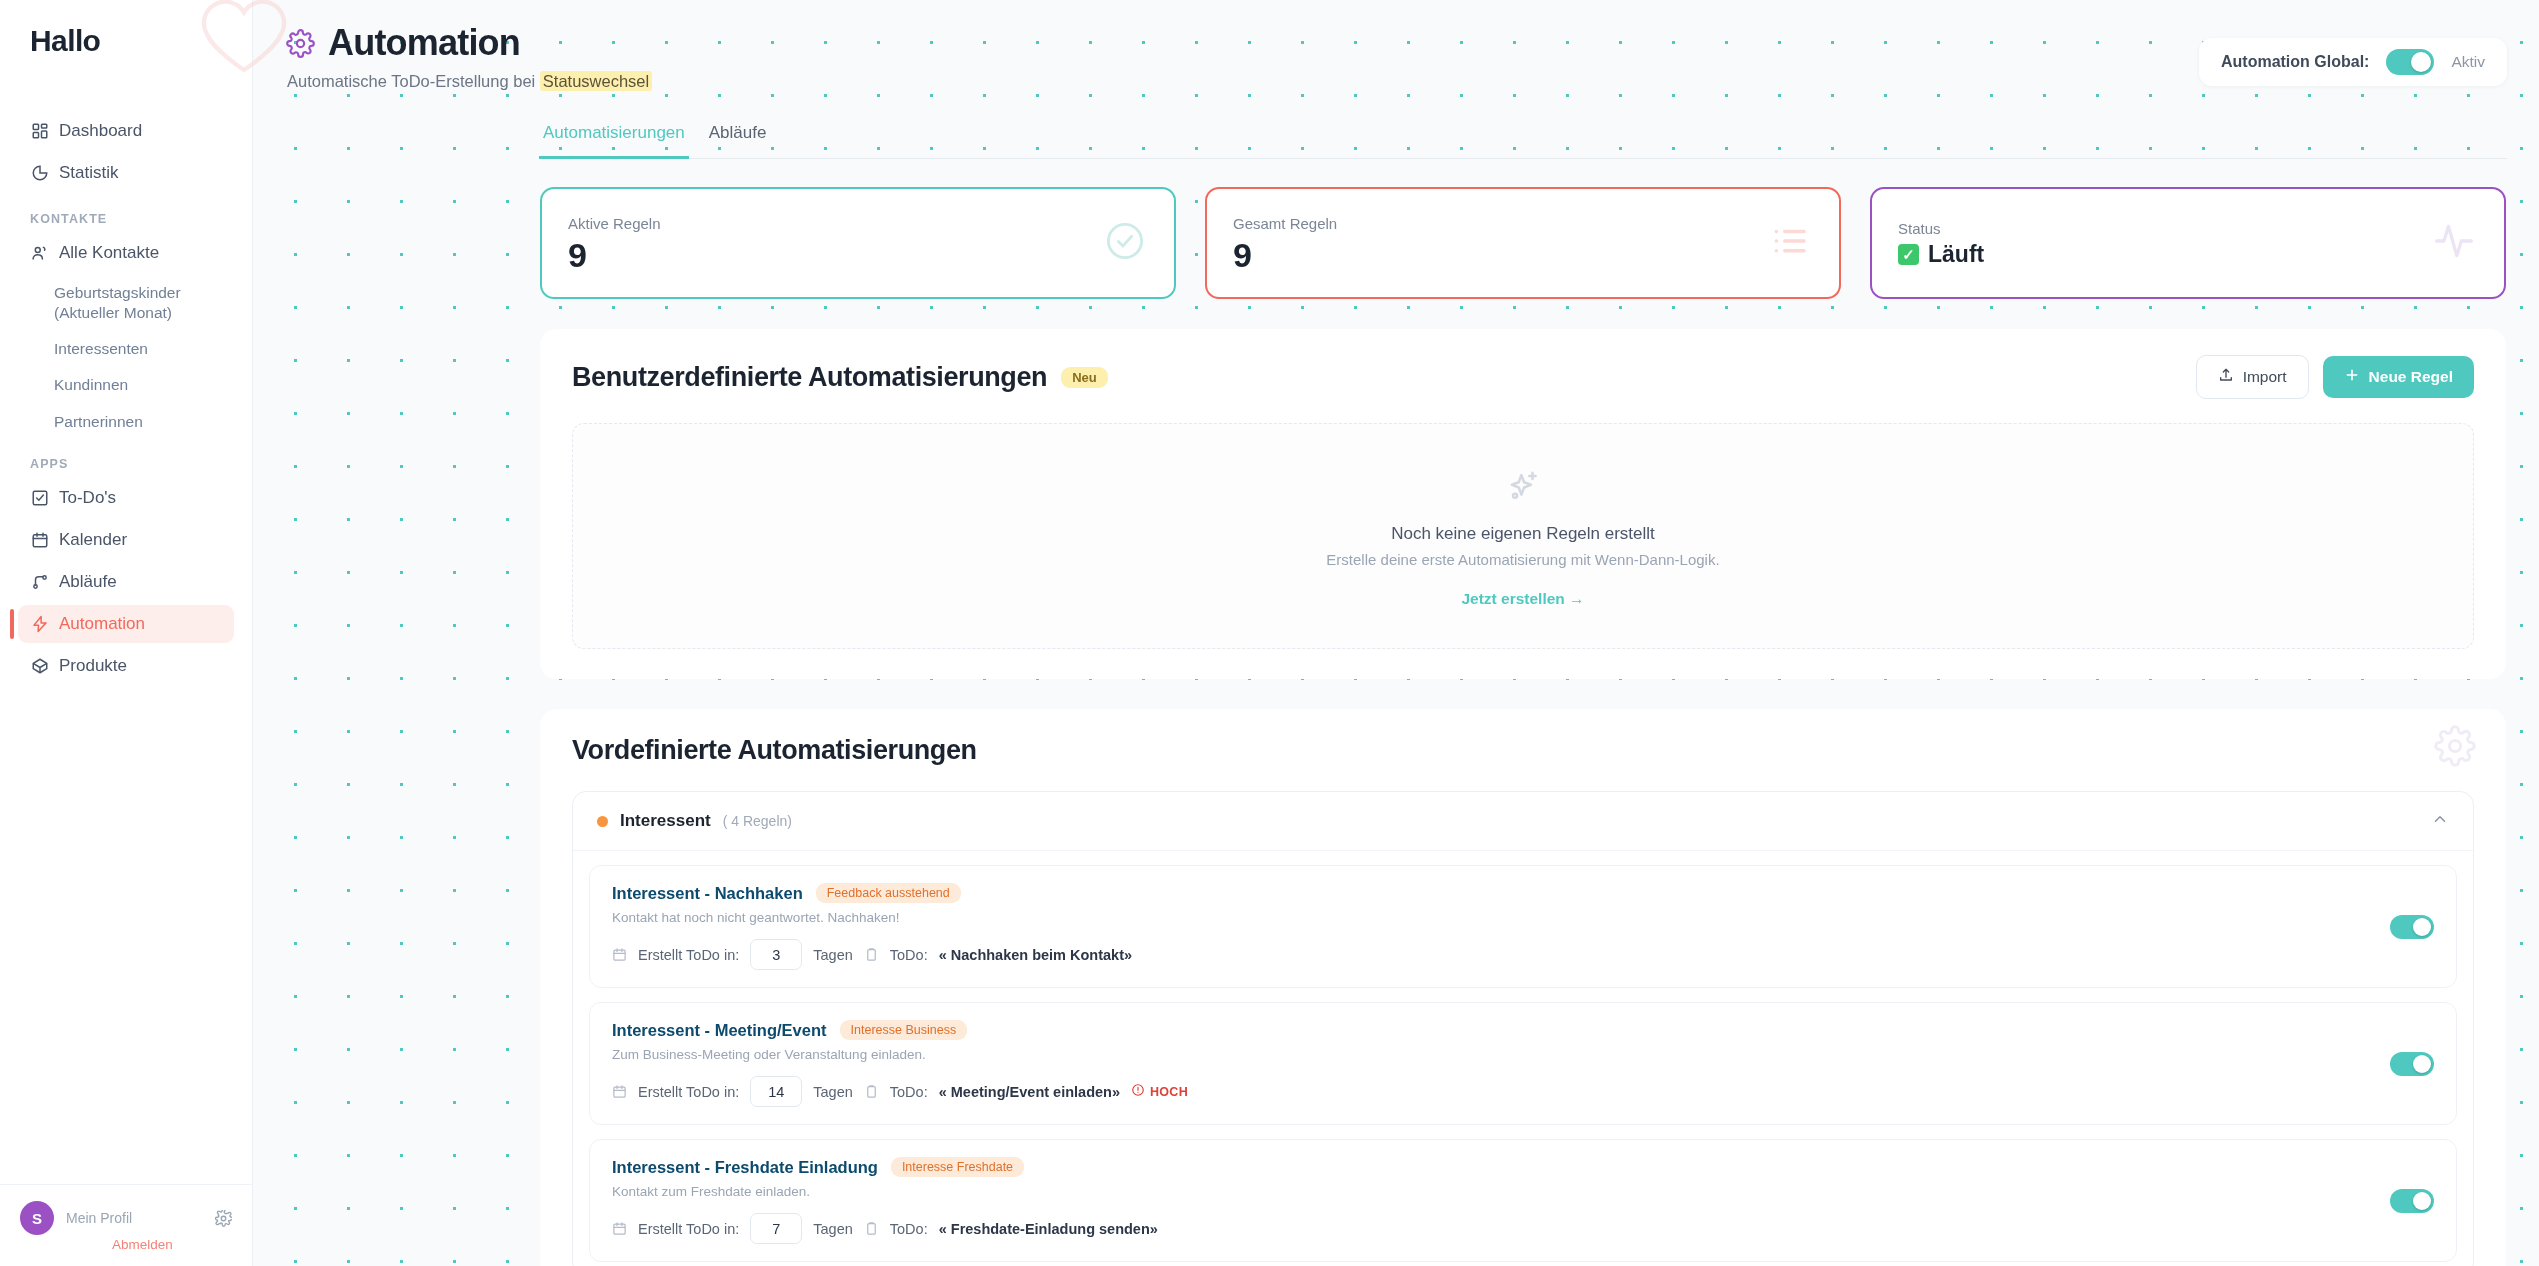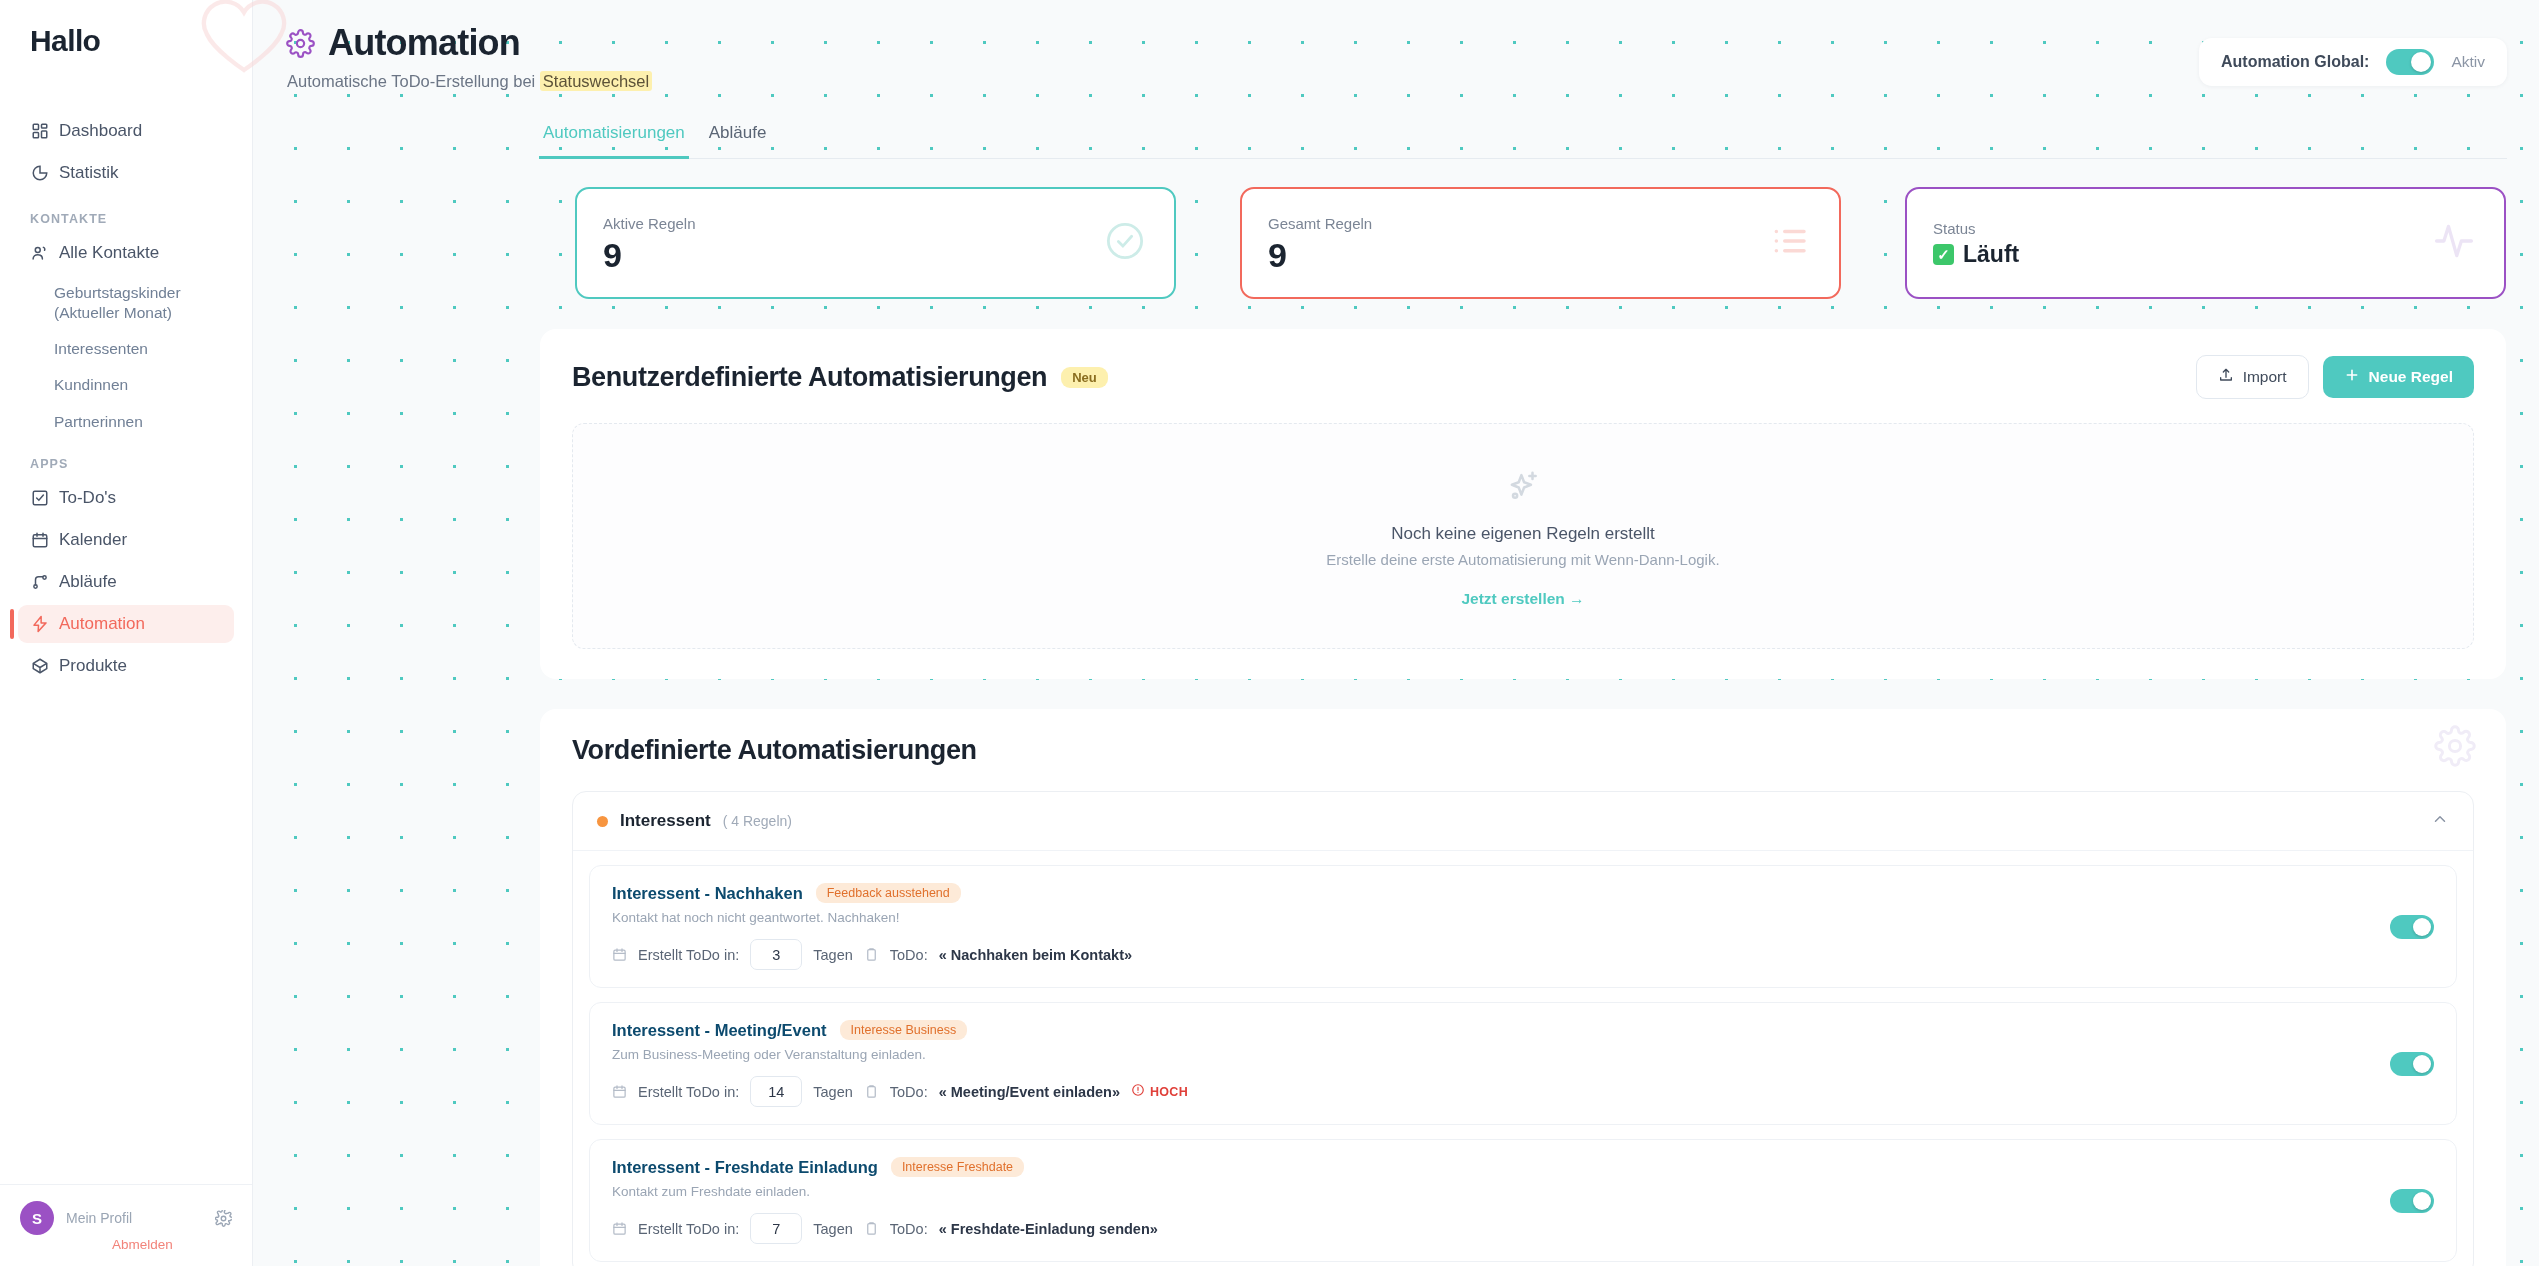--- a/index.html
+++ b/index.html
@@ -107,21 +107,20 @@
   }
   .tab.active { color: #4fc9c0; border-bottom: 3px solid #4fc9c0; }
   .tabs-rule { height: 1px; background: #e6ebf0; margin: -1px 32px 0 286px; }
 
   
   .stats { display: flex; gap: 29px; padding: 28px 33px 0 287px; }
   .stat {
     flex: 1 1 0; background: #fff; border-radius: 14px; height: 112px;
     padding: 18px 26px; position: relative; display: flex; flex-direction: column;
     justify-content: center;
-    margin-left: 35px;
   }
   .stat.teal   { border: 2px solid #4fc9c0; }
   .stat.red    { border: 2px solid #f2695c; }
   .stat.purple { border: 2px solid #9b51c4; }
   .stat-label { font-size: 15px; color: #7b8595; margin-bottom: 6px; }
   .stat-value { font-size: 34px; font-weight: 700; color: #1b2430; line-height: 1; }
   .stat-value.status { font-size: 23px; display: flex; align-items: center; gap: 9px; }
   .chk-emoji {
     width: 21px; height: 21px; border-radius: 4px; background: #3cc76a;
     color: #fff; display: inline-flex; align-items: center; justify-content: center;

